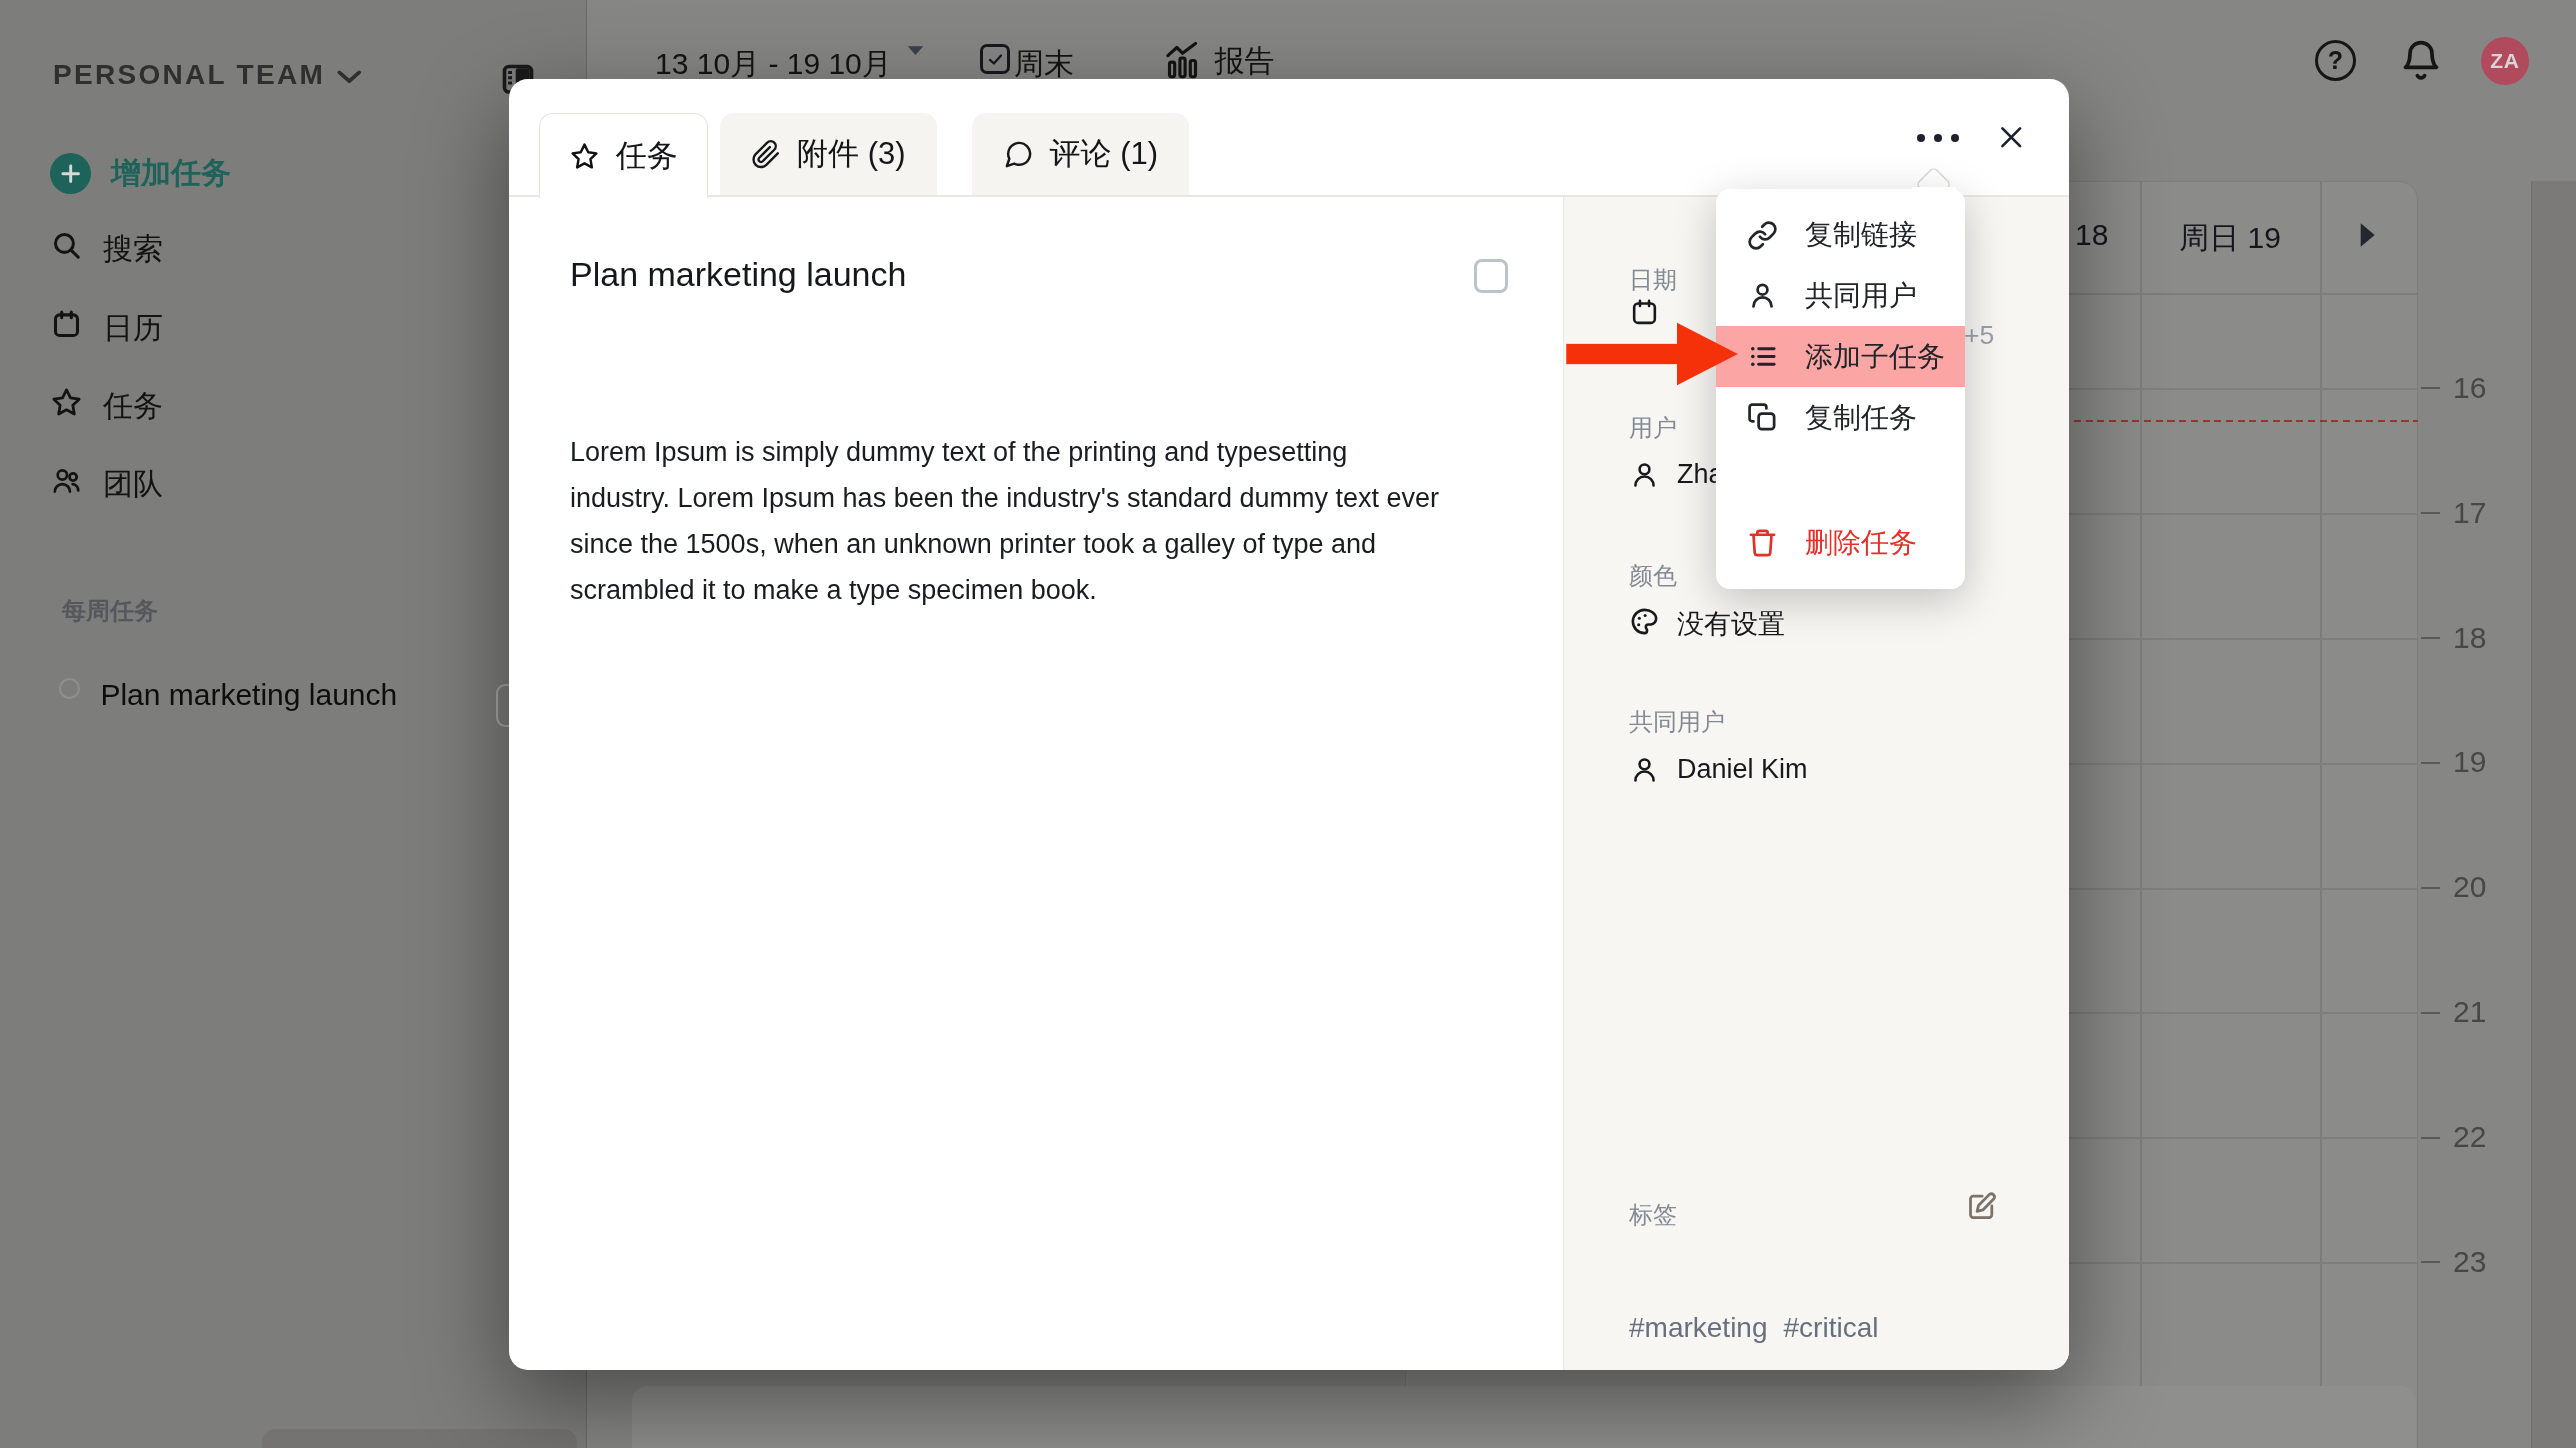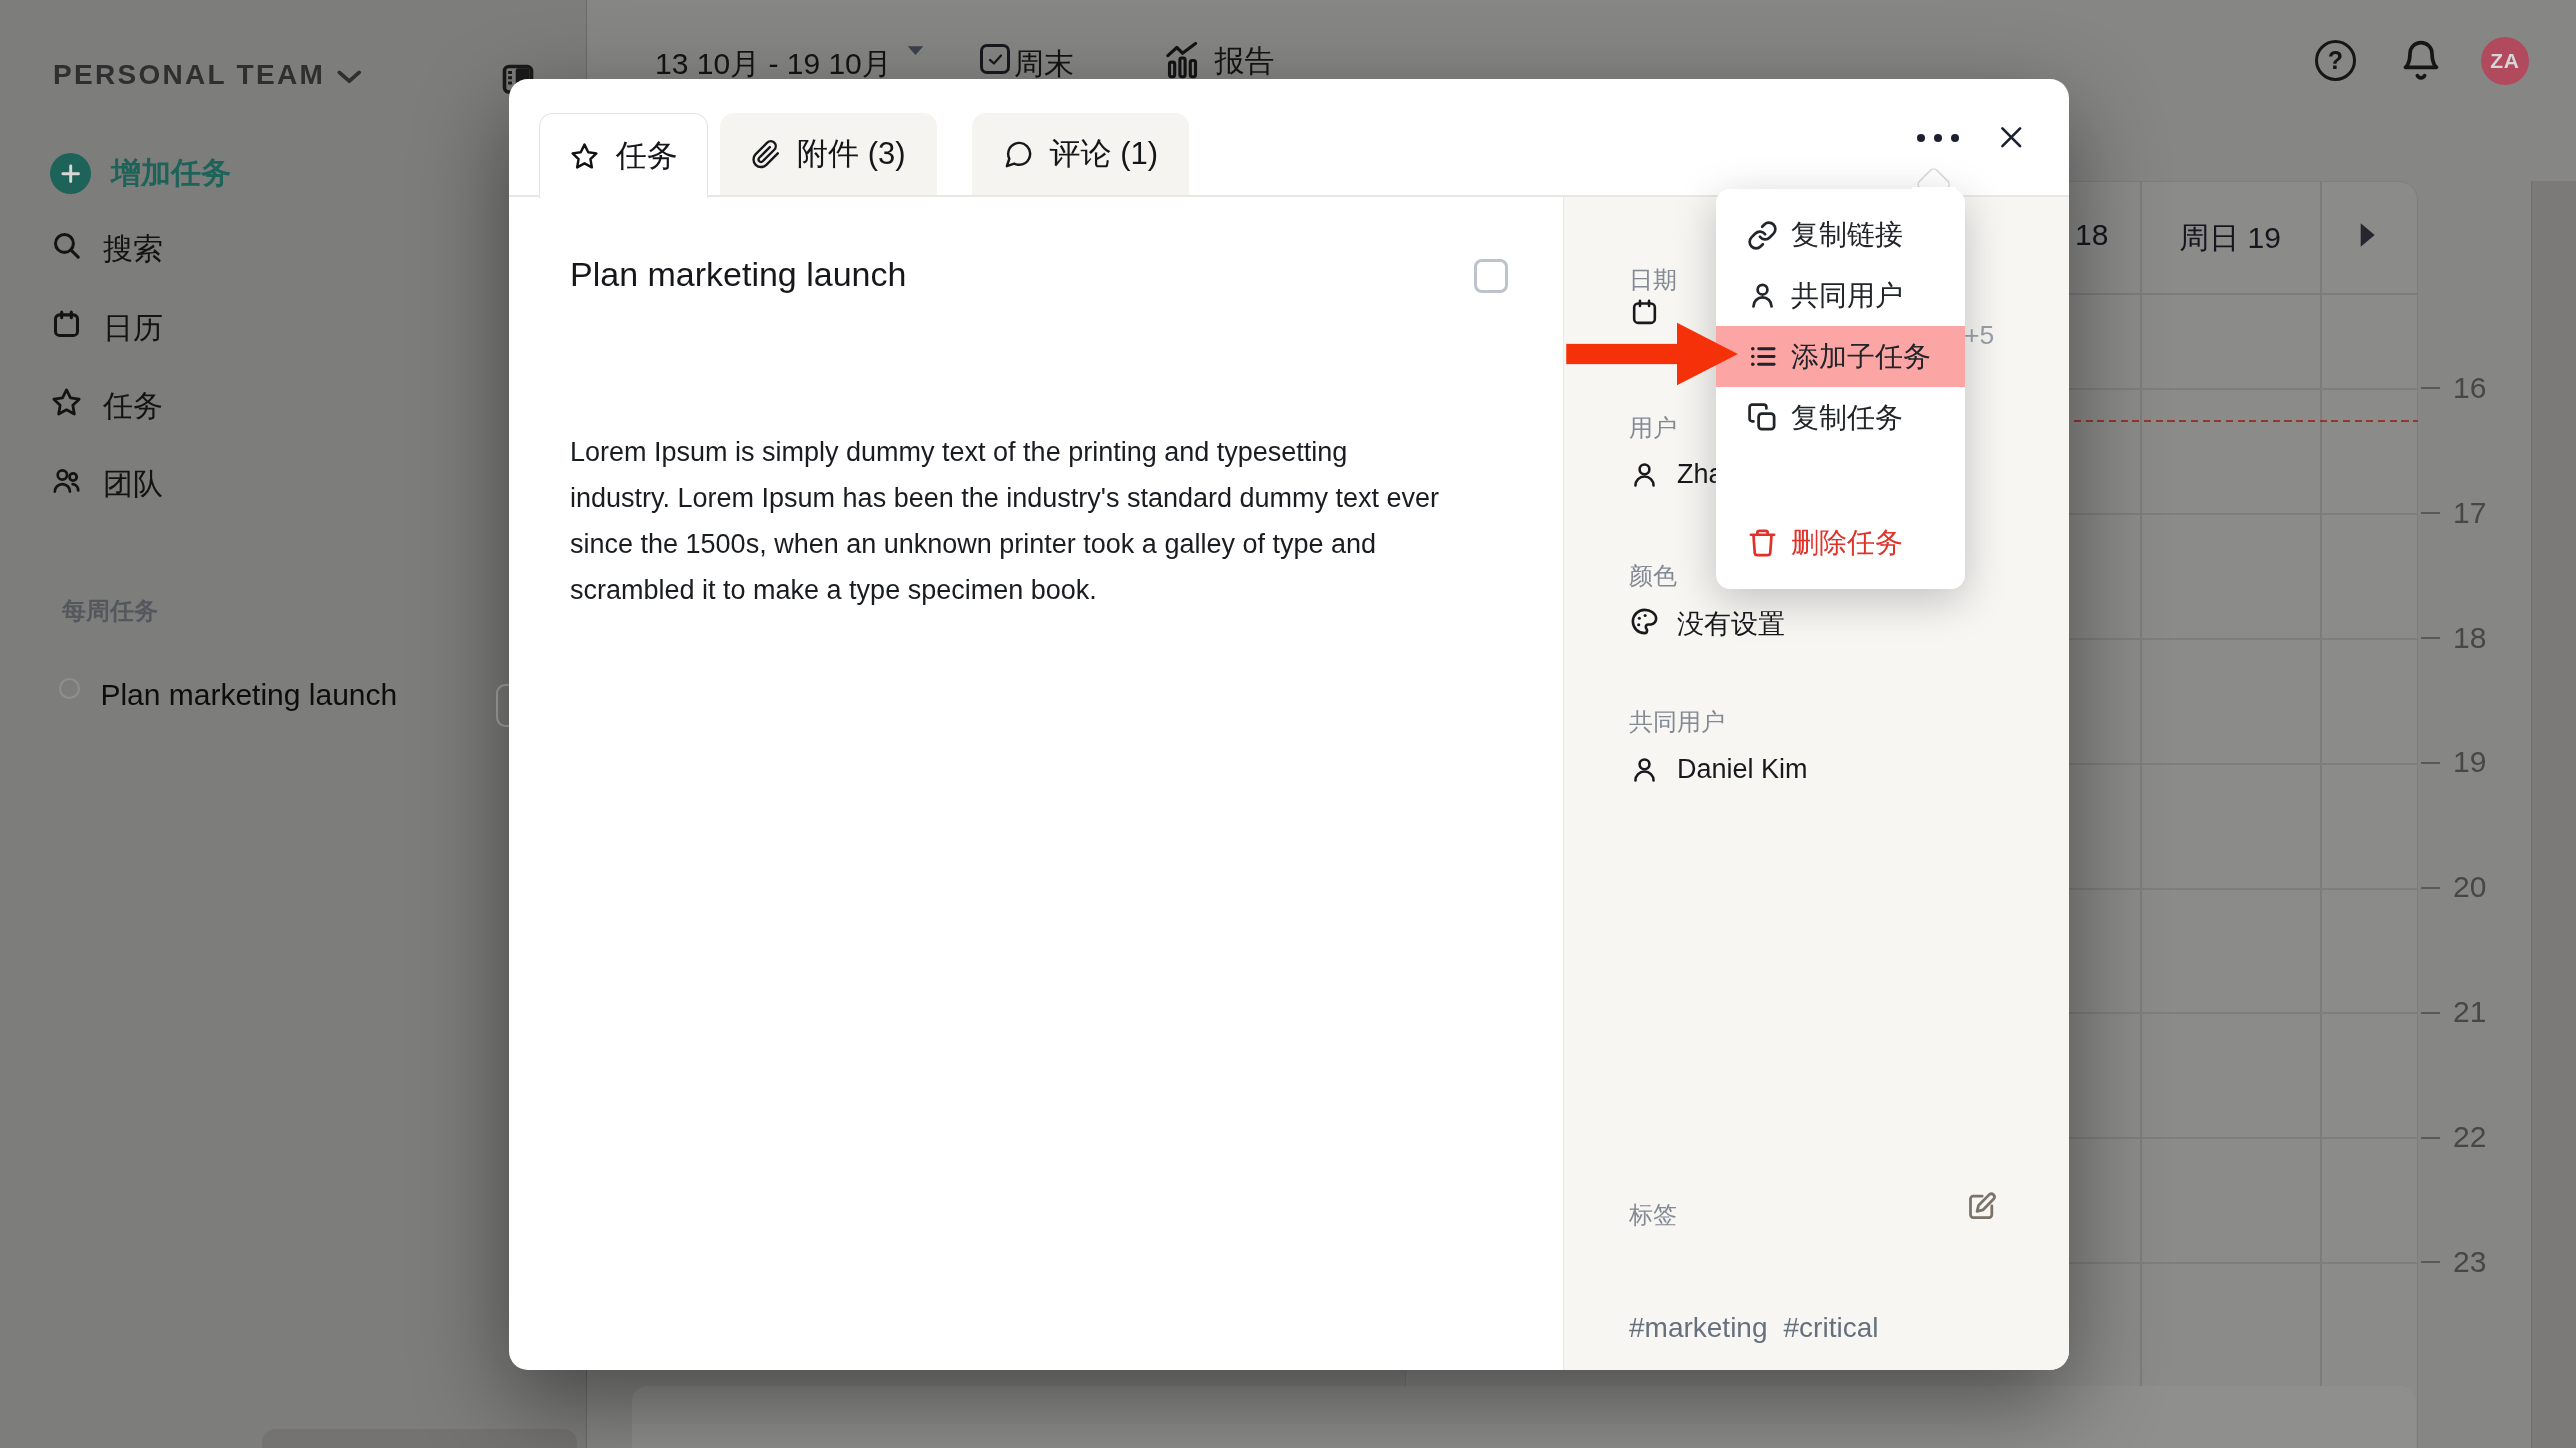--- a/index.html
+++ b/index.html
@@ -73,21 +73,21 @@
   .p-row{left:65px;height:47px;gap:17px;}
   #plus5{left:400px;top:123px;font-size:26.5px;color:#99a0a9;}
   #tags-row{left:65px;top:1082px;gap:16px;font-size:28px;color:#67707e;margin-top:33px;}
 
   
   #menu{left:1716px;top:189px;width:249px;height:400px;background:#fff;border-radius:14px;z-index:20;
         box-shadow:0 11px 44px rgba(0,0,0,.22);padding-top:15.6px;box-sizing:border-box;}
   #menu-caret{left:1922px;top:173px;width:23.4px;height:23.4px;background:#fff;z-index:19;
               transform:rotate(45deg);border-radius:3.9px;box-shadow:0 0 0 1.6px #dedbd7;}
   #menu-caret-cover{left:1912px;top:187px;width:44px;height:20px;background:#fff;z-index:21;}
-  .menu-item{left:0;width:249px;height:61px;display:flex;align-items:center;gap:13px;padding-left:31px;
+  .menu-item{left:0;width:249px;height:61px;display:flex;align-items:center;gap:27px;padding-left:31px;
              box-sizing:border-box;font-size:28px;color:#212428;z-index:22;position:absolute;}
   .menu-item.hl{background:#fca5a5;}
 
   
   #arrow{left:1560px;top:318px;z-index:40;}
 </style>
 </head>
 <body>
 
 <div id="screen">

